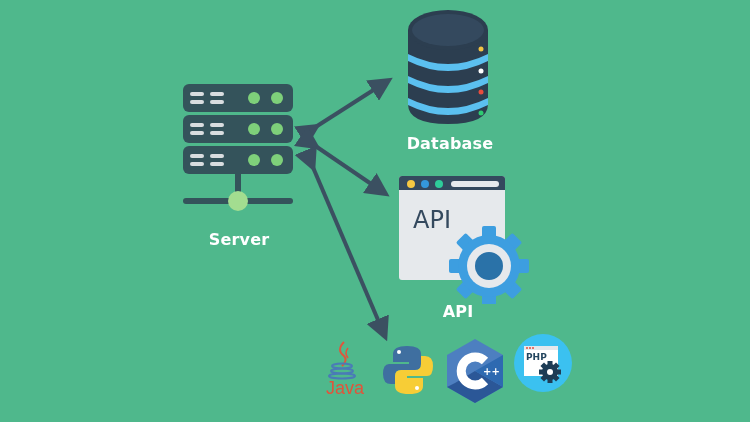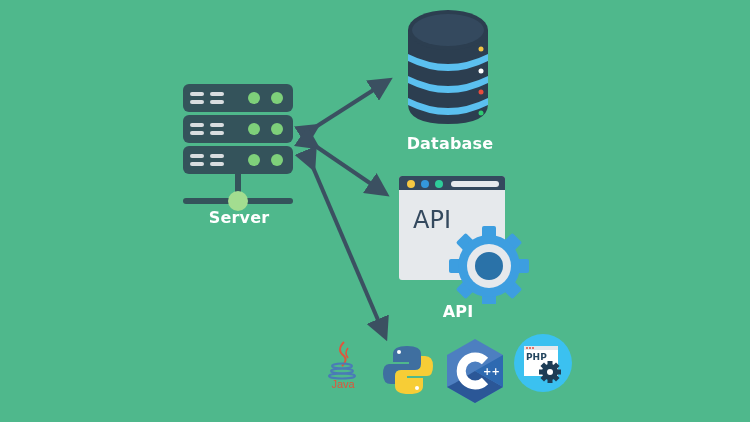--- a/index.html
+++ b/index.html
@@ -48,21 +48,21 @@
     <rect x="7" y="78" width="14" height="4" rx="2" fill="#d9dde0"></rect>
     <rect x="27" y="78" width="14" height="4" rx="2" fill="#d9dde0"></rect>
     <circle cx="71" cy="76" r="6" fill="#7ed07a"></circle>
     <circle cx="94" cy="76" r="6" fill="#7ed07a"></circle>
 
     <rect x="52" y="90" width="6" height="22" fill="#34535b"></rect>
     <rect x="0" y="114" width="110" height="6" rx="3" fill="#34535b"></rect>
     <circle cx="55" cy="117" r="10" fill="#a3dd90"></circle>
   </svg>
 </div>
-<div class="label" style="left:183px; top:208px; width:112px;">Server</div>
+<div class="label" style="left:183px; top:230px; width:112px;">Server</div>
 
 <div class="abs" style="left:406px; top:8px;">
   <svg width="84" height="118" viewBox="0 0 84 118">
     <path d="M2 22 L2 96 Q2 116 42 116 Q82 116 82 96 L82 22 Z" fill="#2c3e50"></path>
     <ellipse cx="42" cy="22" rx="40" ry="20" fill="#2c3e50"></ellipse>
     <ellipse cx="42" cy="22" rx="36" ry="16" fill="#34495e"></ellipse>
 
     <path d="M2 46 Q42 66 82 46 L82 53 Q42 73 2 53 Z" fill="#5bc0f0"></path>
     <path d="M2 68 Q42 88 82 68 L82 75 Q42 95 2 75 Z" fill="#5bc0f0"></path>
     <path d="M2 90 Q42 110 82 90 L82 97 Q42 117 2 97 Z" fill="#5bc0f0"></path>
@@ -116,21 +116,21 @@
 </svg>
 
 <div class="abs" style="left:326px; top:340px; width:34px; height:60px;">
   <svg width="34" height="40" viewBox="0 0 34 40">
     <path d="M18 2 Q10 10 18 16 Q22 20 16 26" stroke="#e0553b" stroke-width="2" fill="none"></path>
     <path d="M22 8 Q18 13 22 18" stroke="#e0553b" stroke-width="1.5" fill="none"></path>
     <ellipse cx="16" cy="26" rx="10" ry="2.5" fill="none" stroke="#4a7bb7" stroke-width="2"></ellipse>
     <ellipse cx="16" cy="31" rx="11" ry="2.5" fill="none" stroke="#4a7bb7" stroke-width="2"></ellipse>
     <ellipse cx="16" cy="36" rx="13" ry="2.5" fill="none" stroke="#4a7bb7" stroke-width="2"></ellipse>
   </svg>
-  <div style="color:#e0553b; font-size:11px; text-align:center; margin-top:-2px; font-family:'Liberation Sans',sans-serif;">Java</div>
+  <div style="color:#e0553b; font-size:18px; text-align:center; margin-top:-2px; font-family:'Liberation Sans',sans-serif;">Java</div>
 </div>
 
 <div class="abs" style="left:383px; top:344px;">
   <svg width="50" height="52" viewBox="0 0 50 52">
     <path d="M24 2 Q10 2 10 10 L10 18 L26 18 L26 20 L6 20 Q0 20 0 30 Q0 40 8 40 L12 40 L12 32 Q12 26 18 26 L32 26 Q38 26 38 20 L38 10 Q38 2 24 2 Z" fill="#3f6fa0"></path>
     <circle cx="16" cy="8" r="2" fill="#ffffff"></circle>
     <path d="M26 50 Q40 50 40 42 L40 34 L24 34 L24 32 L44 32 Q50 32 50 22 Q50 12 42 12 L38 12 L38 20 Q38 26 32 26 L18 26 Q12 26 12 32 L12 42 Q12 50 26 50 Z" fill="#f7cd36"></path>
     <circle cx="34" cy="44" r="2" fill="#ffffff"></circle>
   </svg>
 </div>

